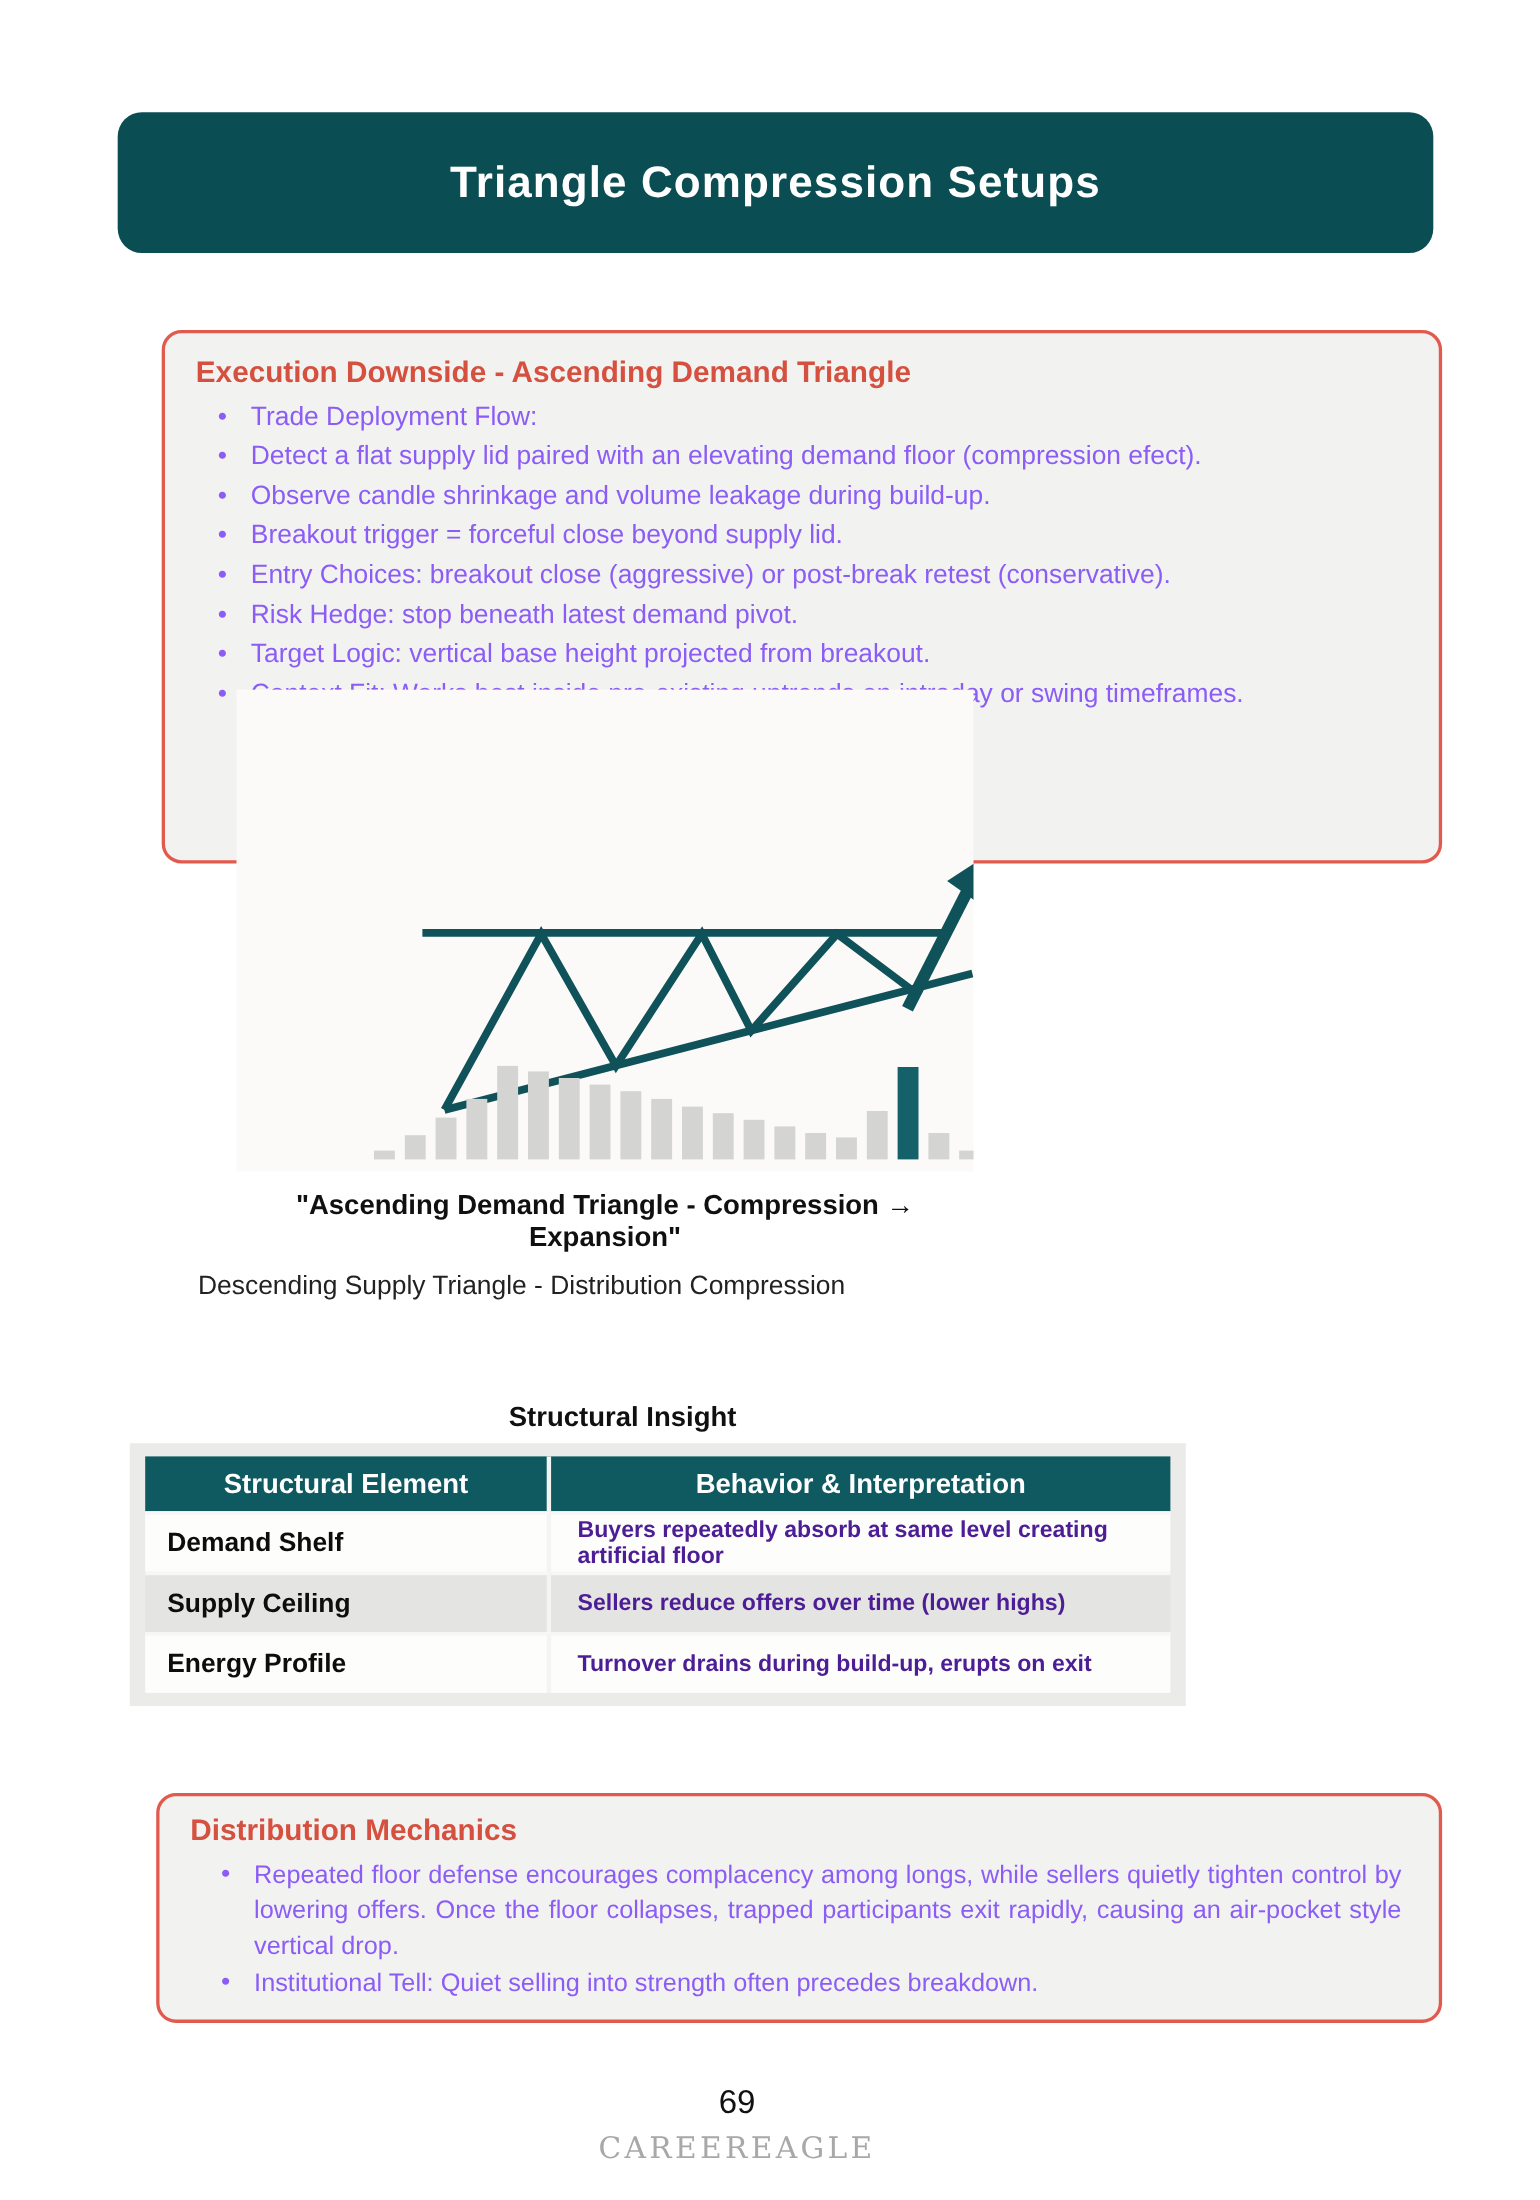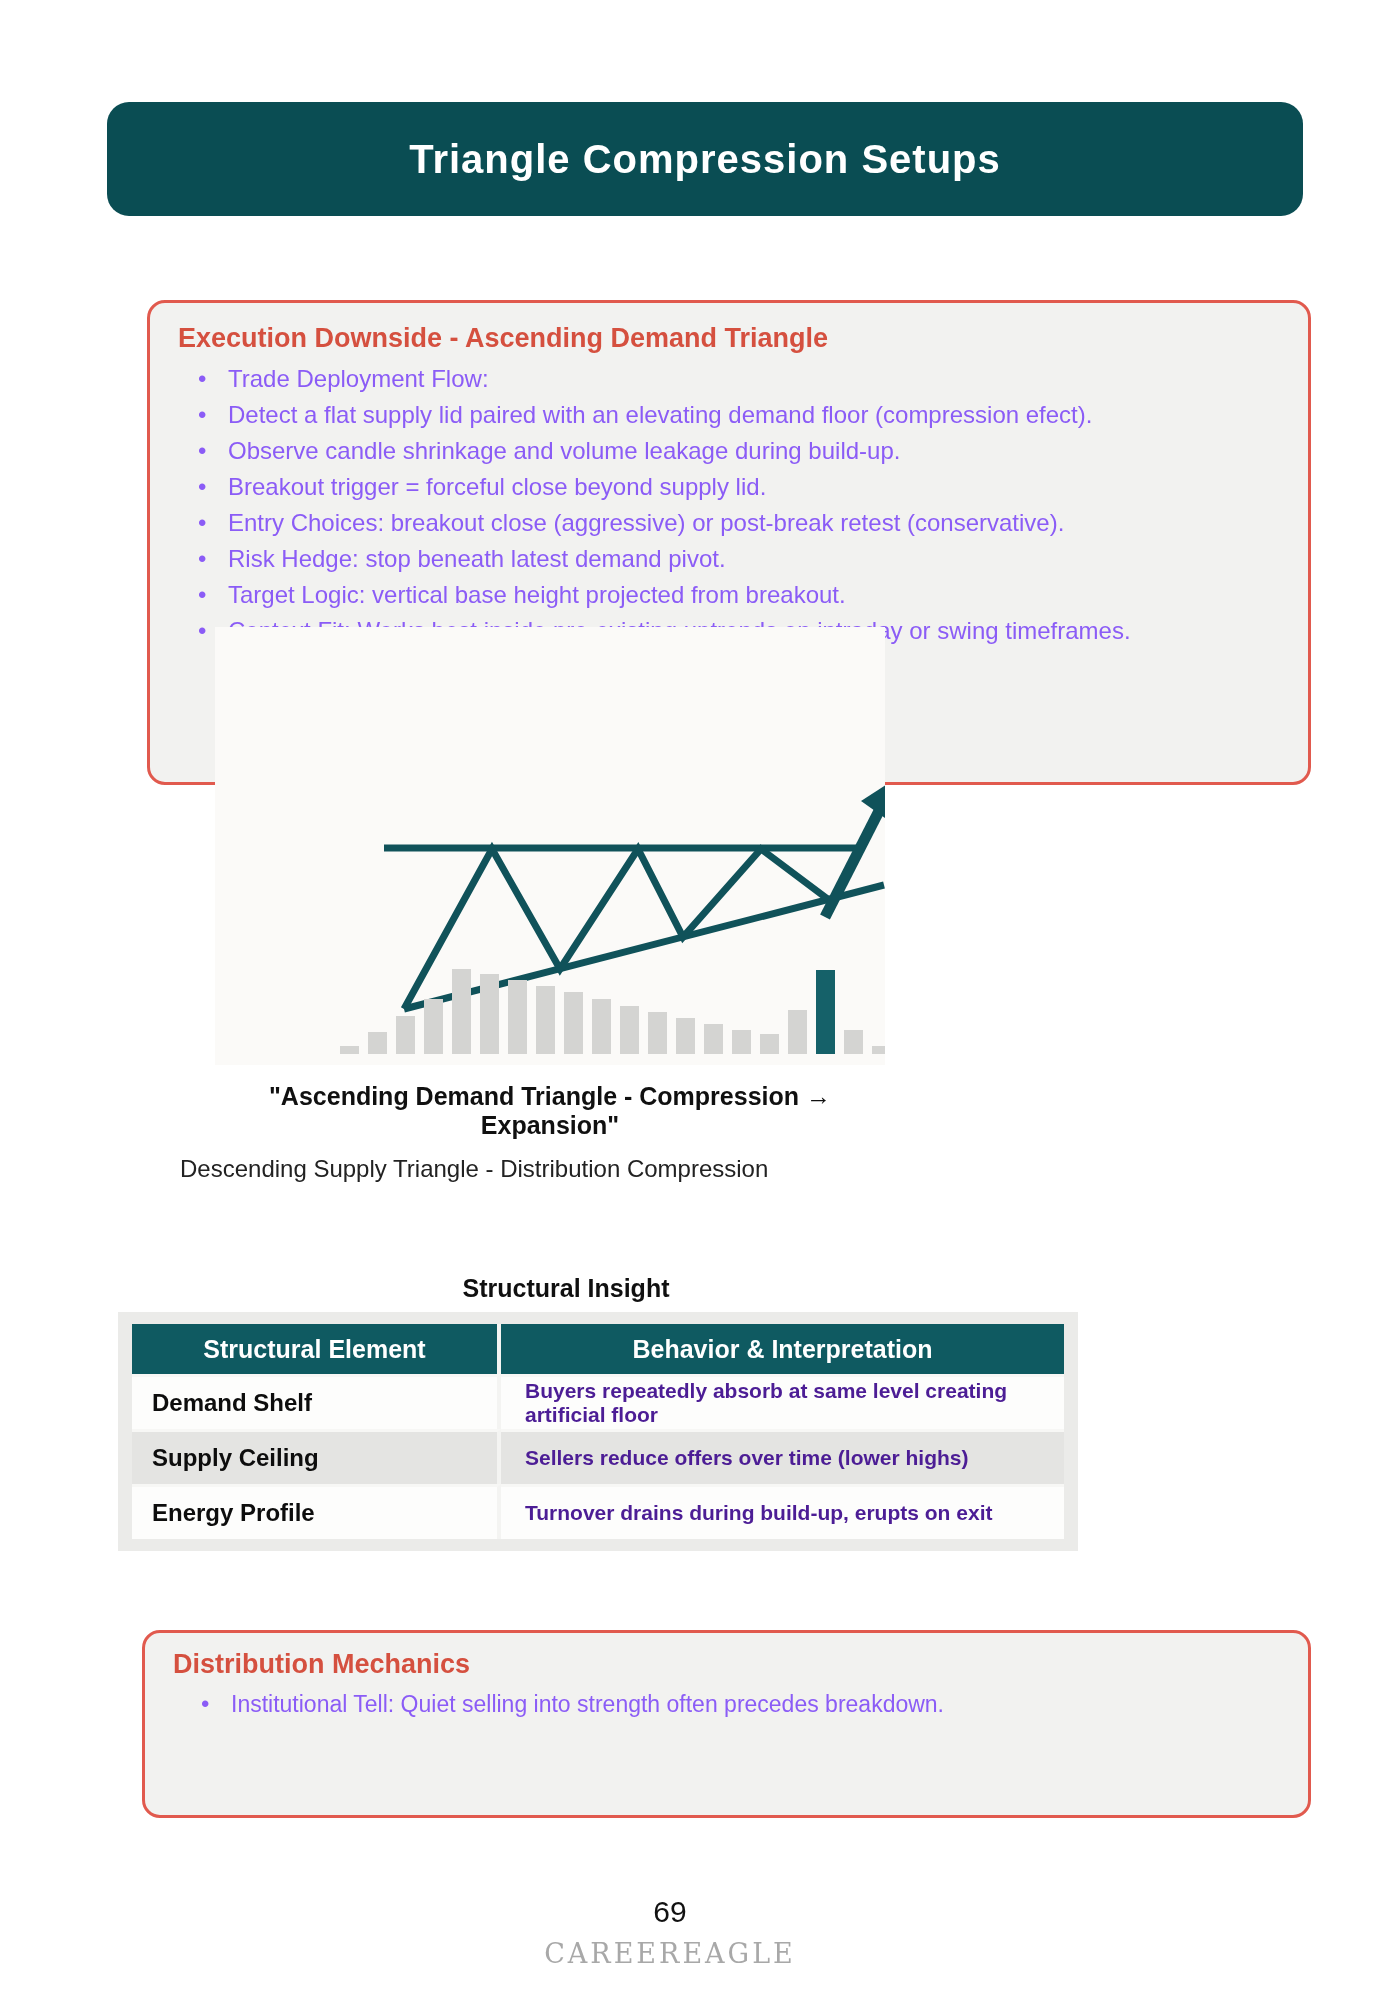--- a/index.html
+++ b/index.html
@@ -1,20 +1,20 @@
 <!DOCTYPE html>
 <html><head>
 <meta charset="utf-8">
 <style>
   html,body{margin:0;padding:0;background:#ffffff;}
   .page{position:relative;width:1400px;height:2000px;background:#ffffff;overflow:hidden;
         font-family:"Liberation Sans",sans-serif;color:#1c1c1c;}
 
   
-  .banner{position:absolute;left:107px;top:102px;width:1196px;height:114px;
+  .banner{position:absolute;left:107px;top:102px;width:1196px;height:128px;
           background:#0a4d53;border-radius:22px;display:flex;align-items:center;justify-content:center;}
   .banner h1{margin:0;color:#ffffff;font-size:40px;font-weight:700;letter-spacing:1px;}
 
   
   .callout{position:absolute;box-sizing:border-box;background:#f2f2f0;
            border:3px solid #e15a4e;border-radius:18px;padding:20px 28px 16px 28px;}
   .callout-1{left:147px;top:300px;width:1164px;min-height:485px;}
   .callout-2{left:142px;top:1630px;width:1169px;min-height:188px;padding-top:16px;}
   .callout h2{margin:0 0 8px 0;color:#d5503f;font-size:27px;font-weight:700;}
   ul.bullets{list-style:none;margin:8px 0 0 0;padding:0 6px 0 14px;}
@@ -141,20 +141,21 @@
             <td class="col1">Energy Profile</td>
             <td class="col2">Turnover drains during build-up, erupts on exit</td>
           </tr>
         </tbody>
     </table>
   </div>
 
   <section class="callout callout-2">
     <h2>Distribution Mechanics</h2>
     <ul class="bullets">
+        <li>Repeated floor defense encourages complacency among longs, while sellers quietly tighten control by lowering offers. Once the floor collapses, trapped participants exit rapidly, causing an air-pocket style vertical drop.</li>
         <li>Institutional Tell: Quiet selling into strength often precedes breakdown.</li>
       </ul>
   </section>
 
   <div class="footer-number">69</div>
   <div class="footer-brand">CAREEREAGLE</div>
 
 </div>
 
 </body></html>

